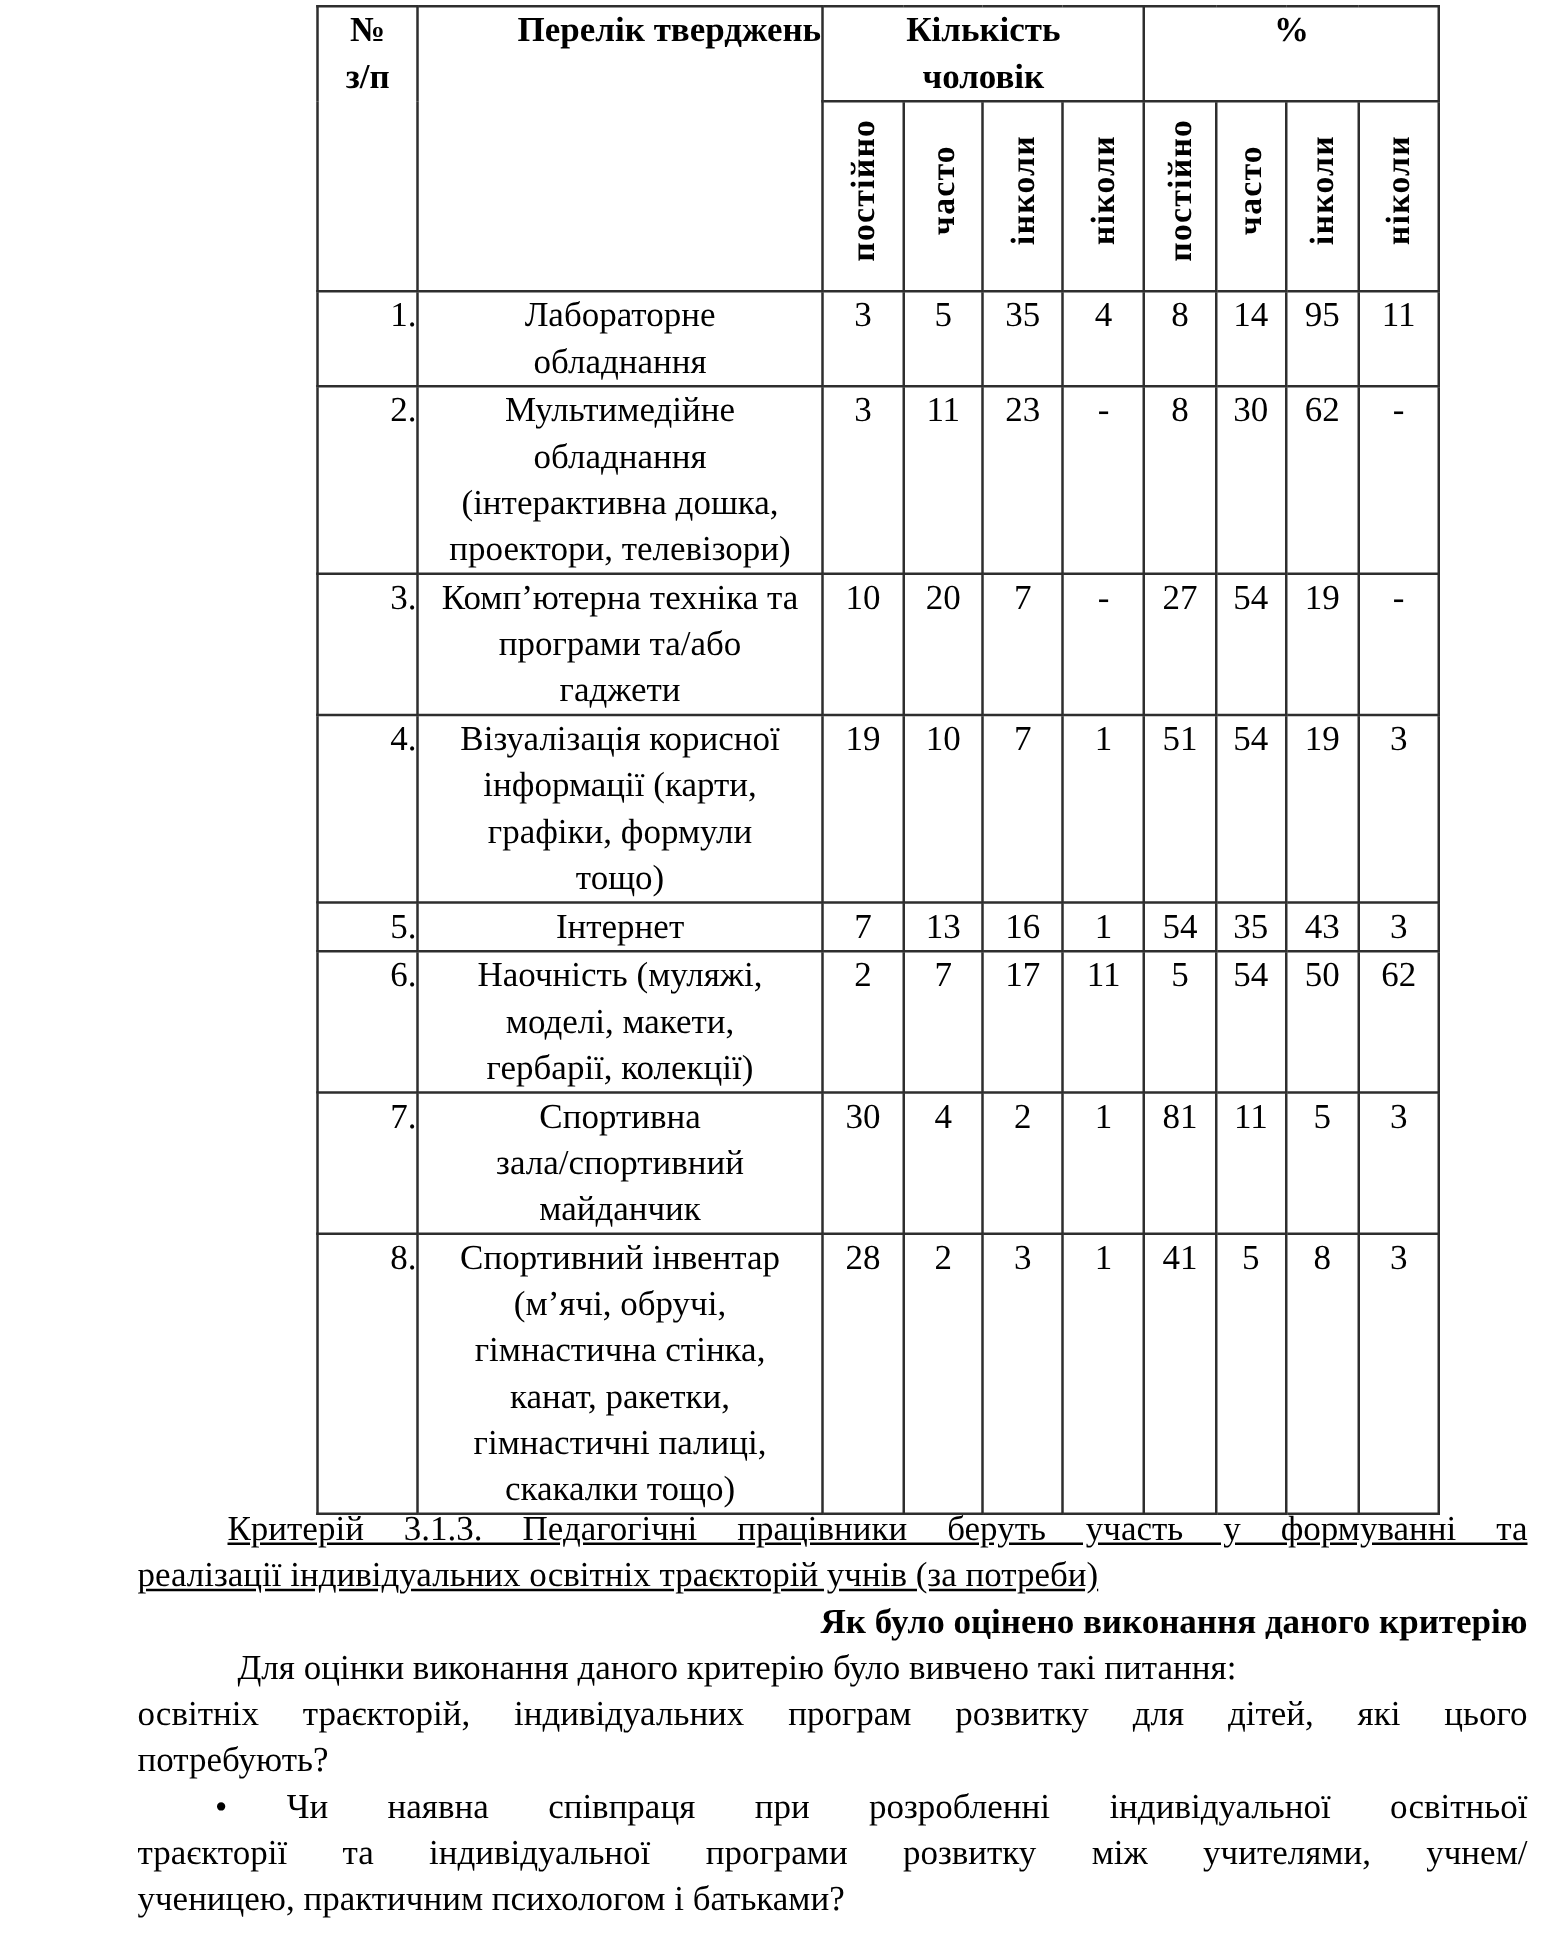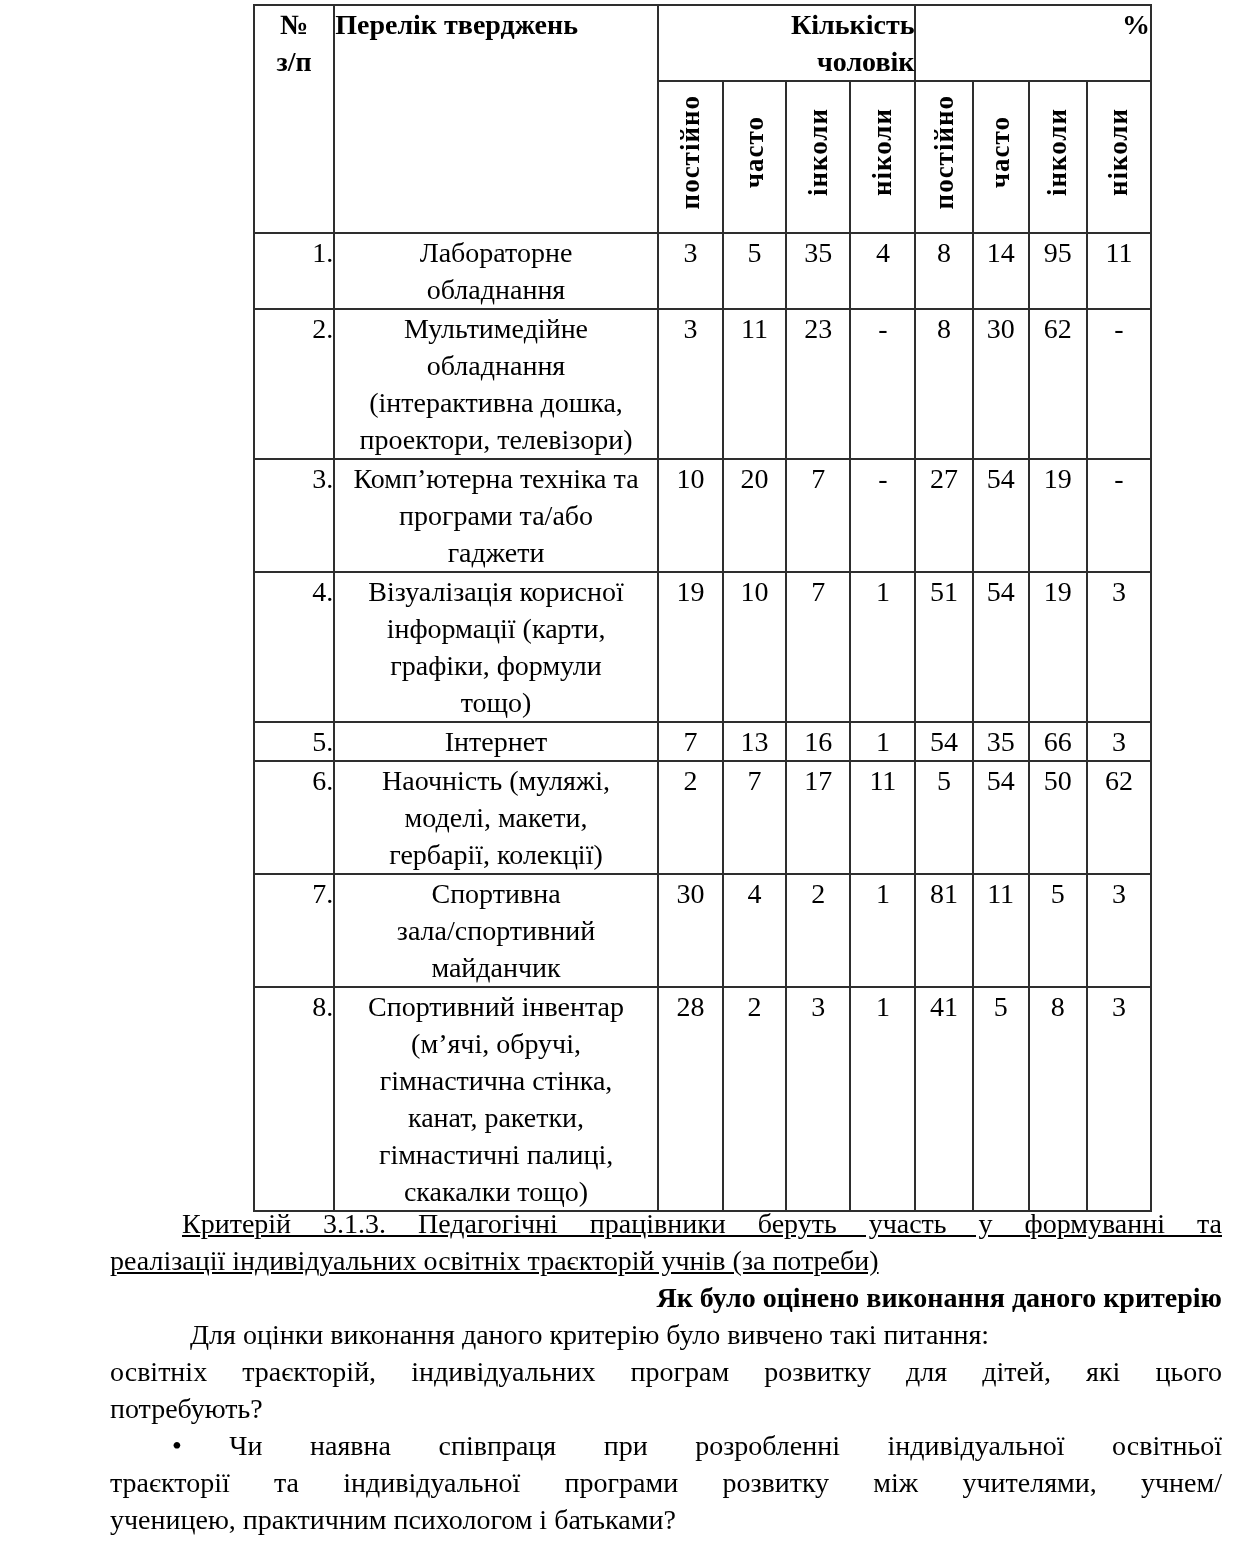--- a/index.html
+++ b/index.html
@@ -40,26 +40,26 @@
     font-weight: normal;
   }
   table.survey thead th { font-weight: bold; }
 
   th.corner {
     white-space: pre-line;
     text-align: center;
     padding-top: 2px;
   }
   th.stmt-head {
-    text-align: left;
+    text-align: right;
     padding-top: 2px;
   }
   th.group {
     white-space: pre-line;
-    text-align: right;
+    text-align: center;
     padding-top: 2px;
     line-height: 36px;
   }
   tr.subhead th {
     height: 150px;
     vertical-align: middle;
     text-align: center;
   }
   .vtext {
     display: inline-block;
@@ -212,21 +212,21 @@
         </tr>
         <tr>
           <td class="num">5.</td>
           <td class="stmt">Інтернет</td>
           <td class="val">7</td>
           <td class="val">13</td>
           <td class="val">16</td>
           <td class="val">1</td>
           <td class="val">54</td>
           <td class="val">35</td>
-          <td class="val">66</td>
+          <td class="val">43</td>
           <td class="val">3</td>
         </tr>
         <tr>
           <td class="num">6.</td>
           <td class="stmt">Наочність (муляжі,
 моделі, макети,
 гербарії, колекції)</td>
           <td class="val">2</td>
           <td class="val">7</td>
           <td class="val">17</td>

